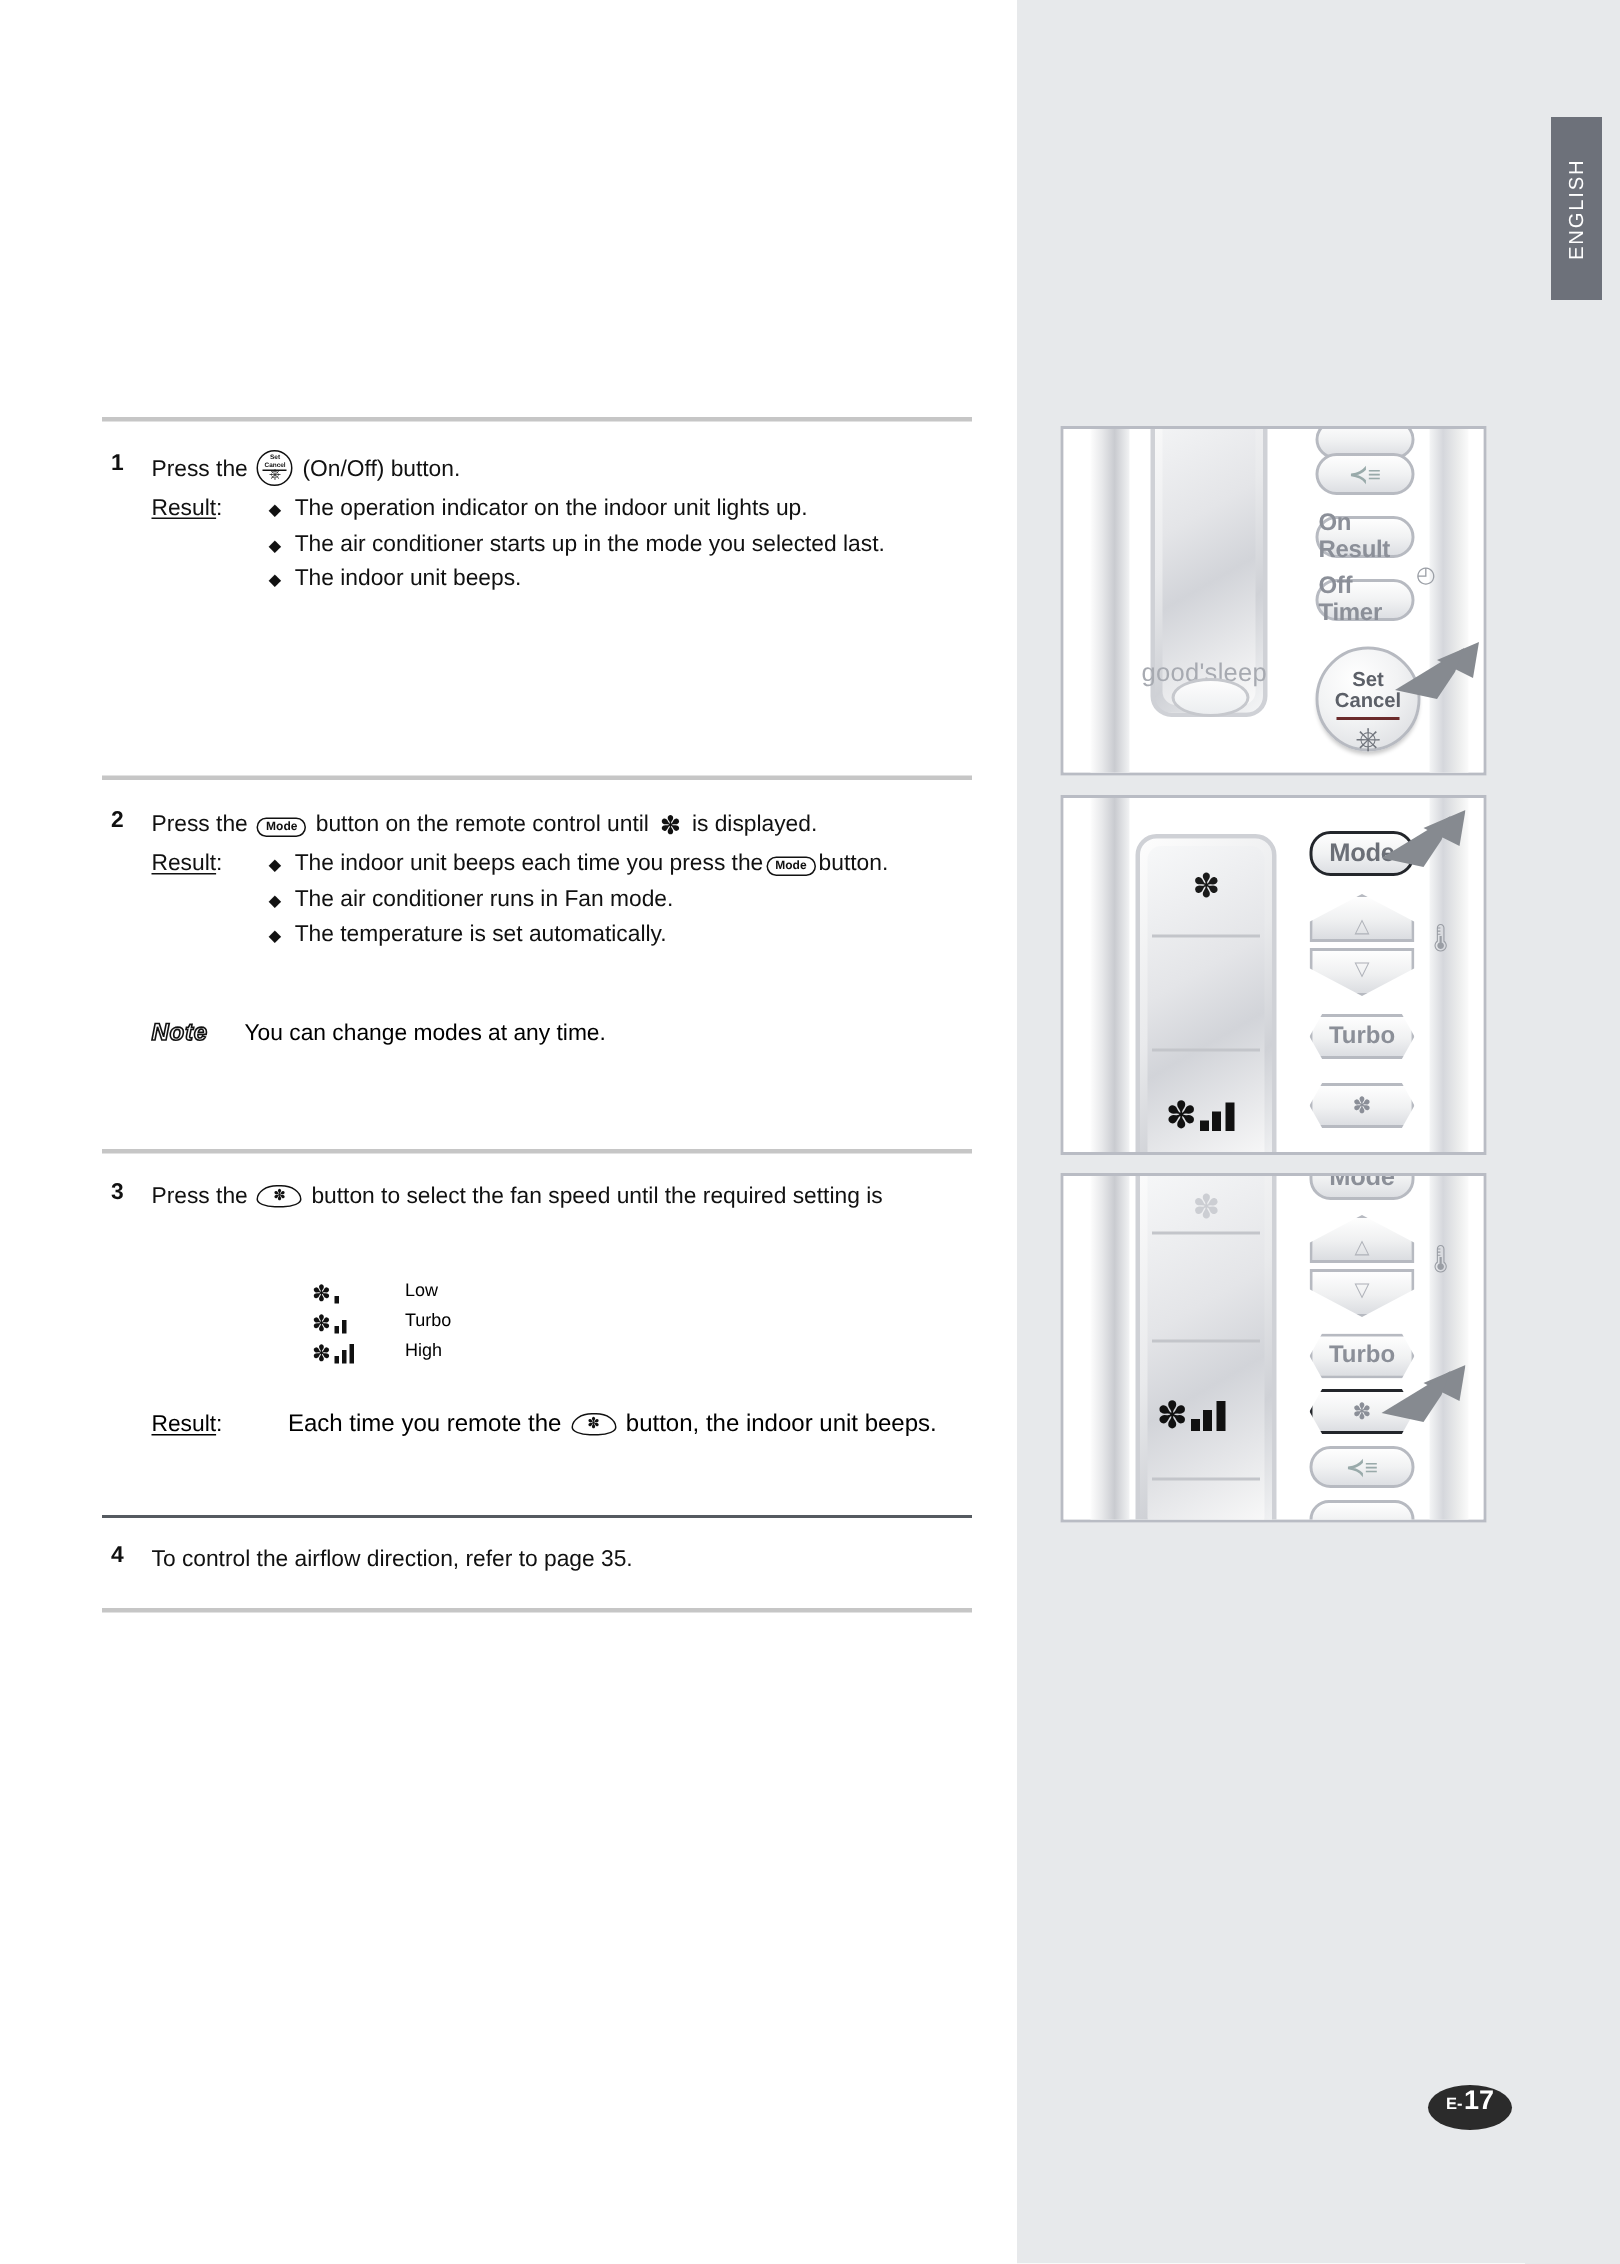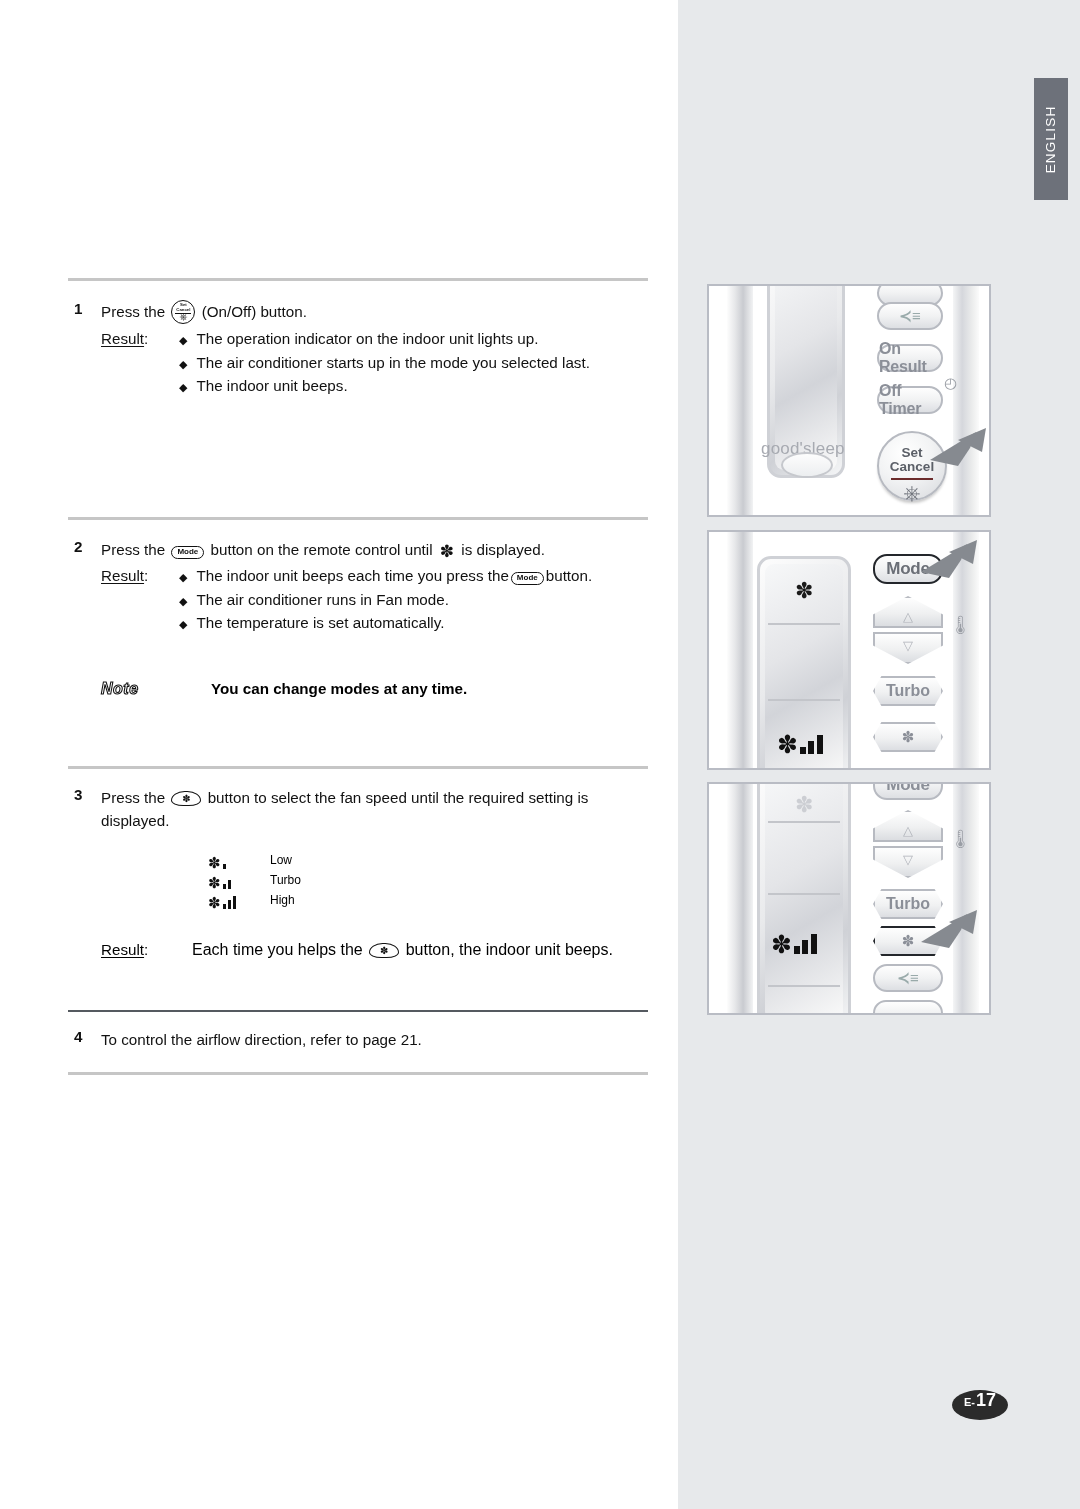--- a/index.html
+++ b/index.html
@@ -74,21 +74,21 @@
   .diamond { font-size: 11px; margin-right: 9px; color: #111; line-height: 1.6; }
 
   .note-row { position: absolute; left: 33px; display: flex; align-items: baseline; }
   .note-badge {
     width: 62px; flex: none;
     font-size: 16px; font-weight: bold; font-style: italic;
     color: #ffffff;
     -webkit-text-stroke: 1.1px #111;
     letter-spacing: 0.5px;
   }
-  .note-text { margin-left: 48px; font-size: 15.2px; font-weight: bold; }
+  .note-text { font-size: 15.2px; }
 
   
   .speeds { position: absolute; left: 140px; }
   .speed-row { display: flex; align-items: center; height: 20px; margin-bottom: 0px; }
   .speed-ico { width: 62px; flex: none; display: flex; align-items: flex-end; height: 17px; }
   .speed-label { font-size: 12px; }
 
   
   .fanglyph { font-size: 15px; line-height: 1; color: #111; margin-right: 2px; position: relative; top: 1px; }
   .bars { display: flex; align-items: flex-end; gap: 1.5px; height: 13px; }
@@ -356,21 +356,20 @@
 
     <div class="rule" style="top:766px;"></div>
 
     <div class="step" style="top:786px;">
       <div class="step-num">3</div>
       <div class="step-body">
         <div>
           <span>Press the</span>
           <span class="chip-fanspeed"></span>
           <span>button to select the fan speed until the required setting is</span>
-          <div>displayed.</div>
         </div>
       </div>
     </div>
 
     <div class="speeds" style="top:850px;">
       <div class="speed-row">
         <div class="speed-ico">
           <span class="fanglyph">✽</span>
           <span class="bars">
               <i class="bar" style="height:5px"></i>
@@ -398,32 +397,32 @@
             </span>
         </div>
         <div class="speed-label">High</div>
       </div>
     </div>
 
     <div class="res-row" style="position:absolute; left:33px; top:938px; width:560px;">
       <div class="res-label"><u>Result</u><span>:</span></div>
       <div class="res-items" style="margin-left:13px;">
         <div>
-          <span>Each time you helps the</span>
+          <span>Each time you remote the</span>
           <span class="chip-fanspeed"></span>
           <span>button, the indoor unit beeps.</span>
         </div>
       </div>
     </div>
 
     <div class="rule dark" style="top:1010px;"></div>
 
     <div class="step" style="top:1028px;">
       <div class="step-num">4</div>
-      <div class="step-body">To control the airflow direction, refer to page 21.</div>
+      <div class="step-body">To control the airflow direction, refer to page 35.</div>
     </div>
 
     <div class="rule" style="top:1072px;"></div>
   </div>
 
   <div class="remote-panel rp1">
     <div class="rbody">
       <div class="rail rail-l"></div>
       <div class="rail rail-r"></div>
 

